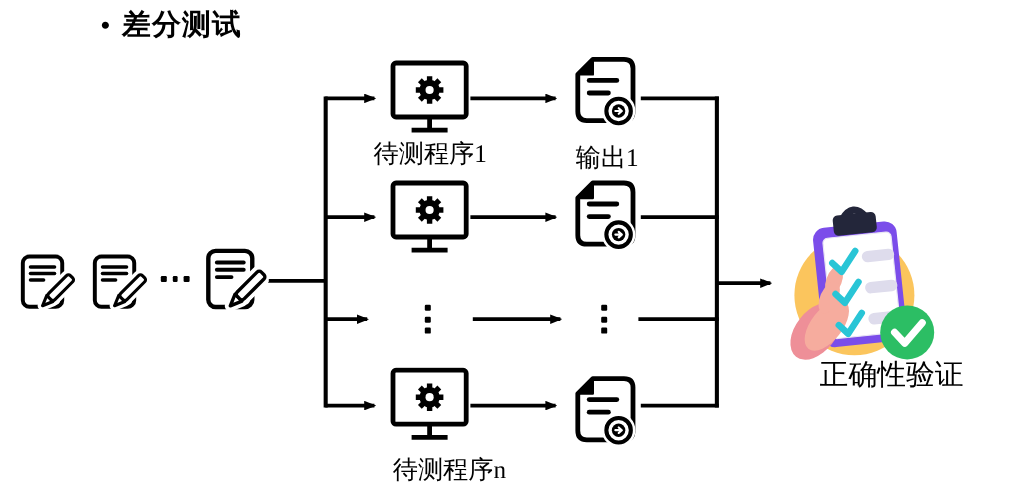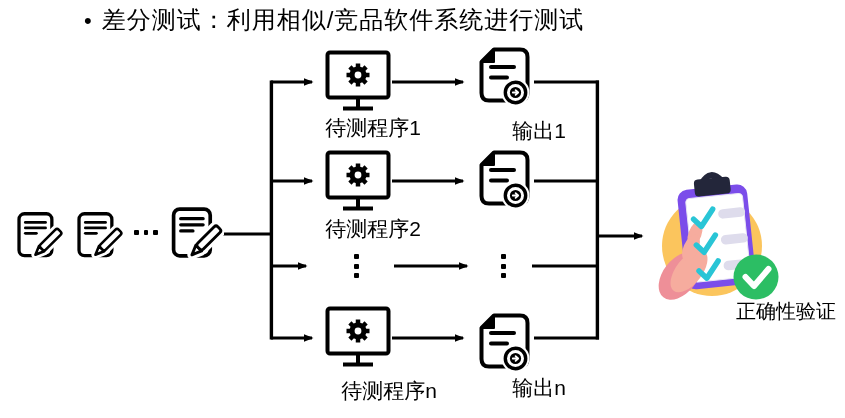--- a/index.html
+++ b/index.html
@@ -1,38 +1,37 @@
 <!DOCTYPE html>
 <html><head>
 <meta charset="utf-8">
 <style>
   html,body{margin:0;padding:0;background:#fff;}
   .slide{position:relative;width:845px;height:418px;background:#fff;overflow:hidden;
          font-family:"Liberation Sans","DejaVu Sans",sans-serif;color:#000;}
   .abs{position:absolute;}
   .title{left:84px;top:4px;font-size:24px;display:flex;align-items:baseline;letter-spacing:1px;white-space:nowrap;}
   .title .bullet{font-size:22px;margin-right:9px;}
-  .title .term{font-weight:normal;}
-  .lbl{font-size:21px;text-align:right;white-space:nowrap;line-height:1.15;}
-  .lbl.big{font-size:20px;}
+  .title .term{font-weight:bold;}
+  .lbl{font-size:21px;text-align:center;white-space:nowrap;line-height:1.15;font-family:Liberation Serif, serif;}
+  .lbl.big{font-size:24px;}
   .connectors{left:0;top:0;pointer-events:none;}
   .hdots{display:flex;gap:5px;}
   .hdots i{width:4.5px;height:4.5px;background:#000;border-radius:1px;}
   .vdots{display:flex;flex-direction:column;gap:4.5px;}
   .vdots i{width:5px;height:5px;background:#000;border-radius:1px;}
 </style>
 </head>
 <body>
 
 <div class="slide">
 
   <div class="abs title">
     <span class="bullet">•</span>
     <span class="term">差分测试</span>
-    <span>：利用相似/竞品软件系统进行测试</span>
   </div>
 
   <svg class="abs connectors" width="845" height="418" viewBox="0 0 845 418">
     <defs>
       <marker id="ah" viewBox="0 0 10 8" markerWidth="10" markerHeight="8" refX="8.5" refY="4" orient="auto" markerUnits="userSpaceOnUse">
         <path d="M0 0 L10 4 L0 8 Z" fill="#000"></path>
       </marker>
     </defs>
     <g stroke="#000" stroke-width="3.2" fill="none">
       <path d="M222 234 H271"></path>
@@ -141,21 +140,20 @@
           <line x1="-4.2" y1="-4.2" x2="-8.1" y2="-8.1"></line>
         <line x1="4.2" y1="-4.2" x2="8.1" y2="-8.1"></line>
           <line x1="-4.2" y1="4.2" x2="-8.1" y2="8.1"></line>
       </g>
       <circle r="8.5" fill="#000"></circle>
         <circle r="3.4" fill="#fff"></circle>
     </g>
     <line x1="33" y1="48" x2="33" y2="57" stroke="#000" stroke-width="4"></line>
     <line x1="18" y1="58.5" x2="48" y2="58.5" stroke="#000" stroke-width="4"></line>
   </svg>
-  <div class="abs lbl" style="left:296px;top:217px;width:125px">待测程序2</div>
 
   <div class="abs vdots" style="left:354px;top:254px">
       <i></i>
       <i></i>
       <i></i>
     </div>
   <div class="abs vdots" style="left:501px;top:254px">
       <i></i>
       <i></i>
       <i></i>
@@ -208,21 +206,20 @@
   <svg class="abs" style="left:477px;top:312px" width="56" height="66" viewBox="0 0 56 66">
     <path d="M17 3.5 H43 Q50.5 3.5 50.5 11 V47 Q50.5 54.5 43 54.5 H12 Q4.5 54.5 4.5 47 V16 Z" fill="#fff" stroke="#000" stroke-width="4" stroke-linejoin="round"></path>
     <path d="M17 3.5 L4.5 16 H17 Z" fill="#000" stroke="#000" stroke-width="2" stroke-linejoin="round"></path>
     <line x1="14" y1="21" x2="37" y2="21" stroke="#000" stroke-width="4" stroke-linecap="round"></line>
     <line x1="14" y1="31.5" x2="30" y2="31.5" stroke="#000" stroke-width="4" stroke-linecap="round"></line>
     <circle cx="38.5" cy="46.5" r="14" fill="#fff"></circle>
     <circle cx="38.5" cy="46.5" r="10.2" fill="#fff" stroke="#000" stroke-width="3.4"></circle>
     <circle cx="38.5" cy="46.5" r="5.6" fill="#000"></circle>
     <path d="M35.8 46.5 H40.5 M38.6 44.2 L41.2 46.5 L38.6 48.8" stroke="#fff" stroke-width="1.8" fill="none" stroke-linecap="round" stroke-linejoin="round"></path>
   </svg>
-  <div class="abs lbl" style="left:446px;top:376px;width:120px">输出n</div>
 
   <svg class="abs" style="left:646px;top:166px" width="142" height="150" viewBox="0 0 142 150">
     <circle cx="66" cy="80" r="50" fill="#FBC55D"></circle>
     <g transform="rotate(-6 70 75)">
       <path d="M62 16 Q72 2 82 16" stroke="#23263A" stroke-width="6" fill="none"></path>
       <rect x="36" y="21" width="70" height="100" rx="10" fill="#7B4DEA"></rect>
       <rect x="54" y="12" width="36" height="17" rx="4" fill="#23263A"></rect>
       <rect x="44" y="30" width="57" height="84" rx="4" fill="#FFFFFF" stroke="#E9E6F4" stroke-width="1"></rect>
     </g>
     <ellipse cx="34" cy="110" rx="17" ry="27" transform="rotate(38 34 110)" fill="#EE8F98"></ellipse>

